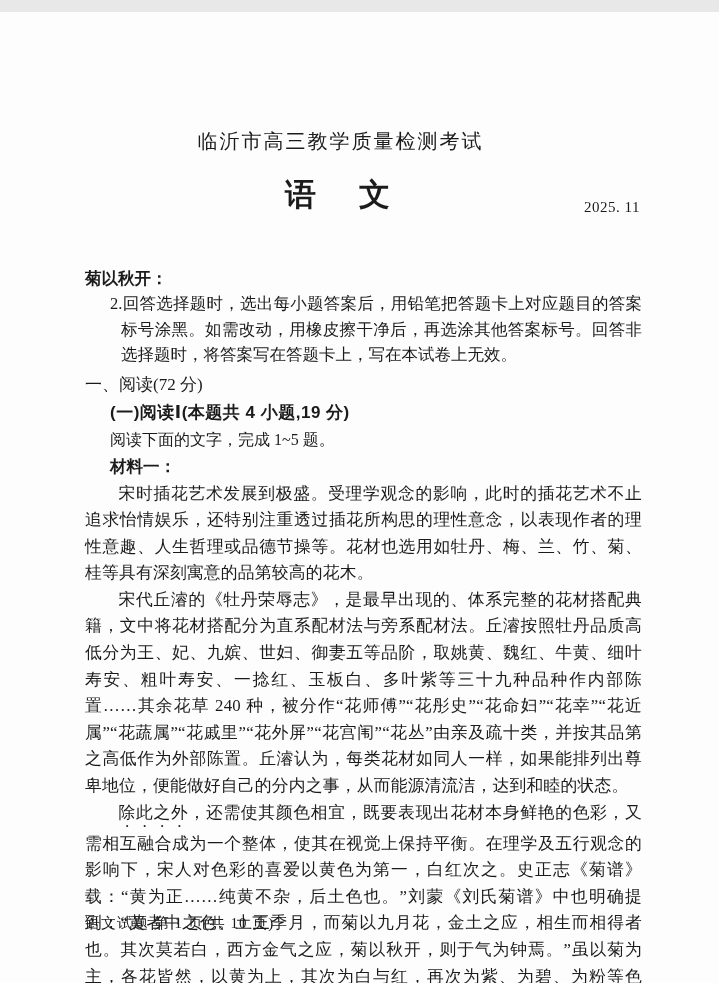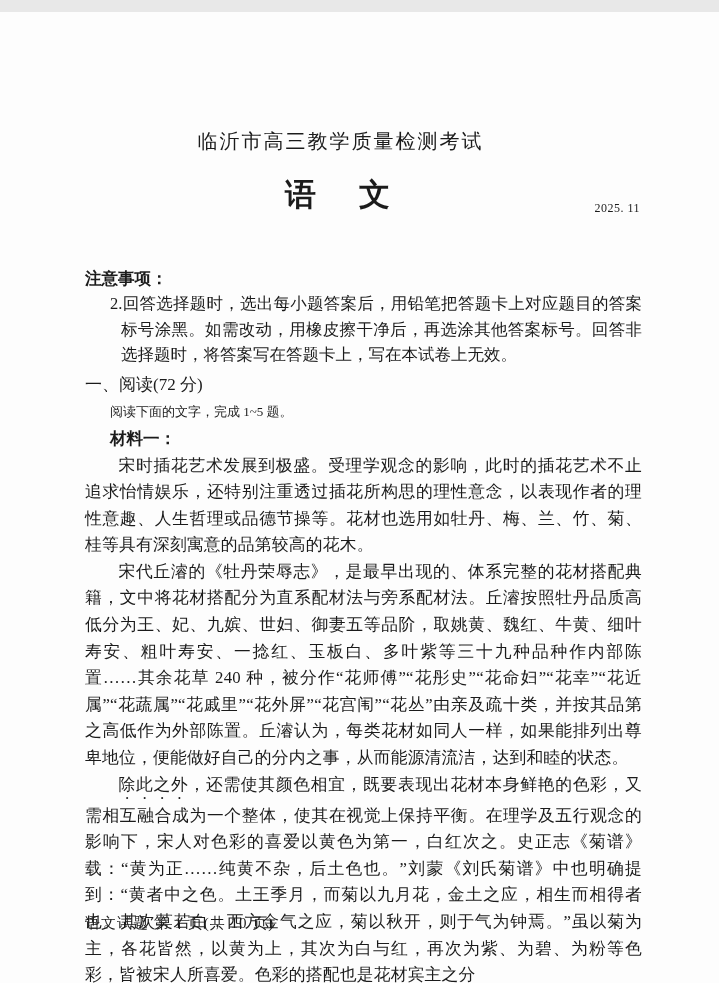--- a/index.html
+++ b/index.html
@@ -33,21 +33,21 @@
   .subject {
     position: absolute; left: 0; right: 0; top: 0;
     text-align: center;
     font-size: 31px;
     font-weight: 700;
     letter-spacing: 6px;
     transform: translateX(-23px);
   }
   .exam-date {
     position: absolute; right: 2px; bottom: 4px;
-    font-size: 12px;
+    font-size: 15px;
     letter-spacing: 0.5px;
   }
 
   
   .notice { margin-top: 46px; }
   .notice-heading {
     font-family: "Liberation Sans", "DejaVu Sans", sans-serif;
     font-weight: 700;
     font-size: 16.5px;
     line-height: 25px;
@@ -69,21 +69,21 @@
   .subsection-title {
     font-family: "Liberation Sans", "DejaVu Sans", sans-serif;
     font-weight: 700;
     font-size: 17px;
     line-height: 25px;
     padding-left: 25px;
     margin-top: 3px;
     letter-spacing: 0.5px;
   }
   .instruction {
-    font-size: 13px;
+    font-size: 16px;
     line-height: 25px;
     padding-left: 25px;
     margin-top: 2px;
   }
   .material-label {
     font-family: "Liberation Sans", "DejaVu Sans", sans-serif;
     font-weight: 700;
     font-size: 16.5px;
     line-height: 25px;
     padding-left: 25px;
@@ -122,26 +122,27 @@
   <div class="content">
 
     <div class="exam-title">临沂市高三教学质量检测考试</div>
 
     <div class="subject-row">
       <div class="subject">语　文</div>
       <div class="exam-date">2025. 11</div>
     </div>
 
     <div class="notice">
-      <div class="notice-heading">注意事项：</div>
+      <div class="notice-heading">菊以秋开：</div>
       <div class="notice-item">2.回答选择题时，选出每小题答案后，用铅笔把答题卡上对应题目的答案标号涂黑。如需改动，用橡皮擦干净后，再选涂其他答案标号。回答非选择题时，将答案写在答题卡上，写在本试卷上无效。</div>
     </div>
 
     <div class="reading">
       <div class="section-title">一、阅读(72 分)</div>
+      <div class="subsection-title">(一)阅读Ⅰ(本题共 4 小题,19 分)</div>
       <div class="instruction">阅读下面的文字，完成 1~5 题。</div>
       <div class="material-label">材料一：</div>
 
       <p class="material-para">宋时插花艺术发展到极盛。受理学观念的影响，此时的插花艺术不止追求怡情娱乐，还特别注重透过插花所构思的理性意念，以表现作者的理性意趣、人生哲理或品德节操等。花材也选用如牡丹、梅、兰、竹、菊、桂等具有深刻寓意的品第较高的花木。</p>
 
       <p class="material-para">宋代丘濬的《牡丹荣辱志》，是最早出现的、体系完整的花材搭配典籍，文中将花材搭配分为直系配材法与旁系配材法。丘濬按照牡丹品质高低分为王、妃、九嫔、世妇、御妻五等品阶，取姚黄、魏红、牛黄、细叶寿安、粗叶寿安、一捻红、玉板白、多叶紫等三十九种品种作内部陈置……其余花草 240 种，被分作“花师傅”“花彤史”“花命妇”“花幸”“花近属”“花蔬属”“花戚里”“花外屏”“花宫闱”“花丛”由亲及疏十类，并按其品第之高低作为外部陈置。丘濬认为，每类花材如同人一样，如果能排列出尊卑地位，便能做好自己的分内之事，从而能源清流洁，达到和睦的状态。</p>
 
       <p class="material-para"><span class="emph">除此之外</span><span>，还需使其颜色相宜，既要表现出花材本身鲜艳的色彩，又需相互融合成为一个整体，使其在视觉上保持平衡。在理学及五行观念的影响下，宋人对色彩的喜爱以黄色为第一，白红次之。史正志《菊谱》载：“黄为正……纯黄不杂，后土色也。”刘蒙《刘氏菊谱》中也明确提到：“黄者中之色。土王季月，而菊以九月花，金土之应，相生而相得者也。其次莫若白，西方金气之应，菊以秋开，则于气为钟焉。”虽以菊为主，各花皆然，以黄为上，其次为白与红，再次为紫、为碧、为粉等色彩，皆被宋人所喜爱。色彩的搭配也是花材宾主之分</span></p>
     </div>
 

